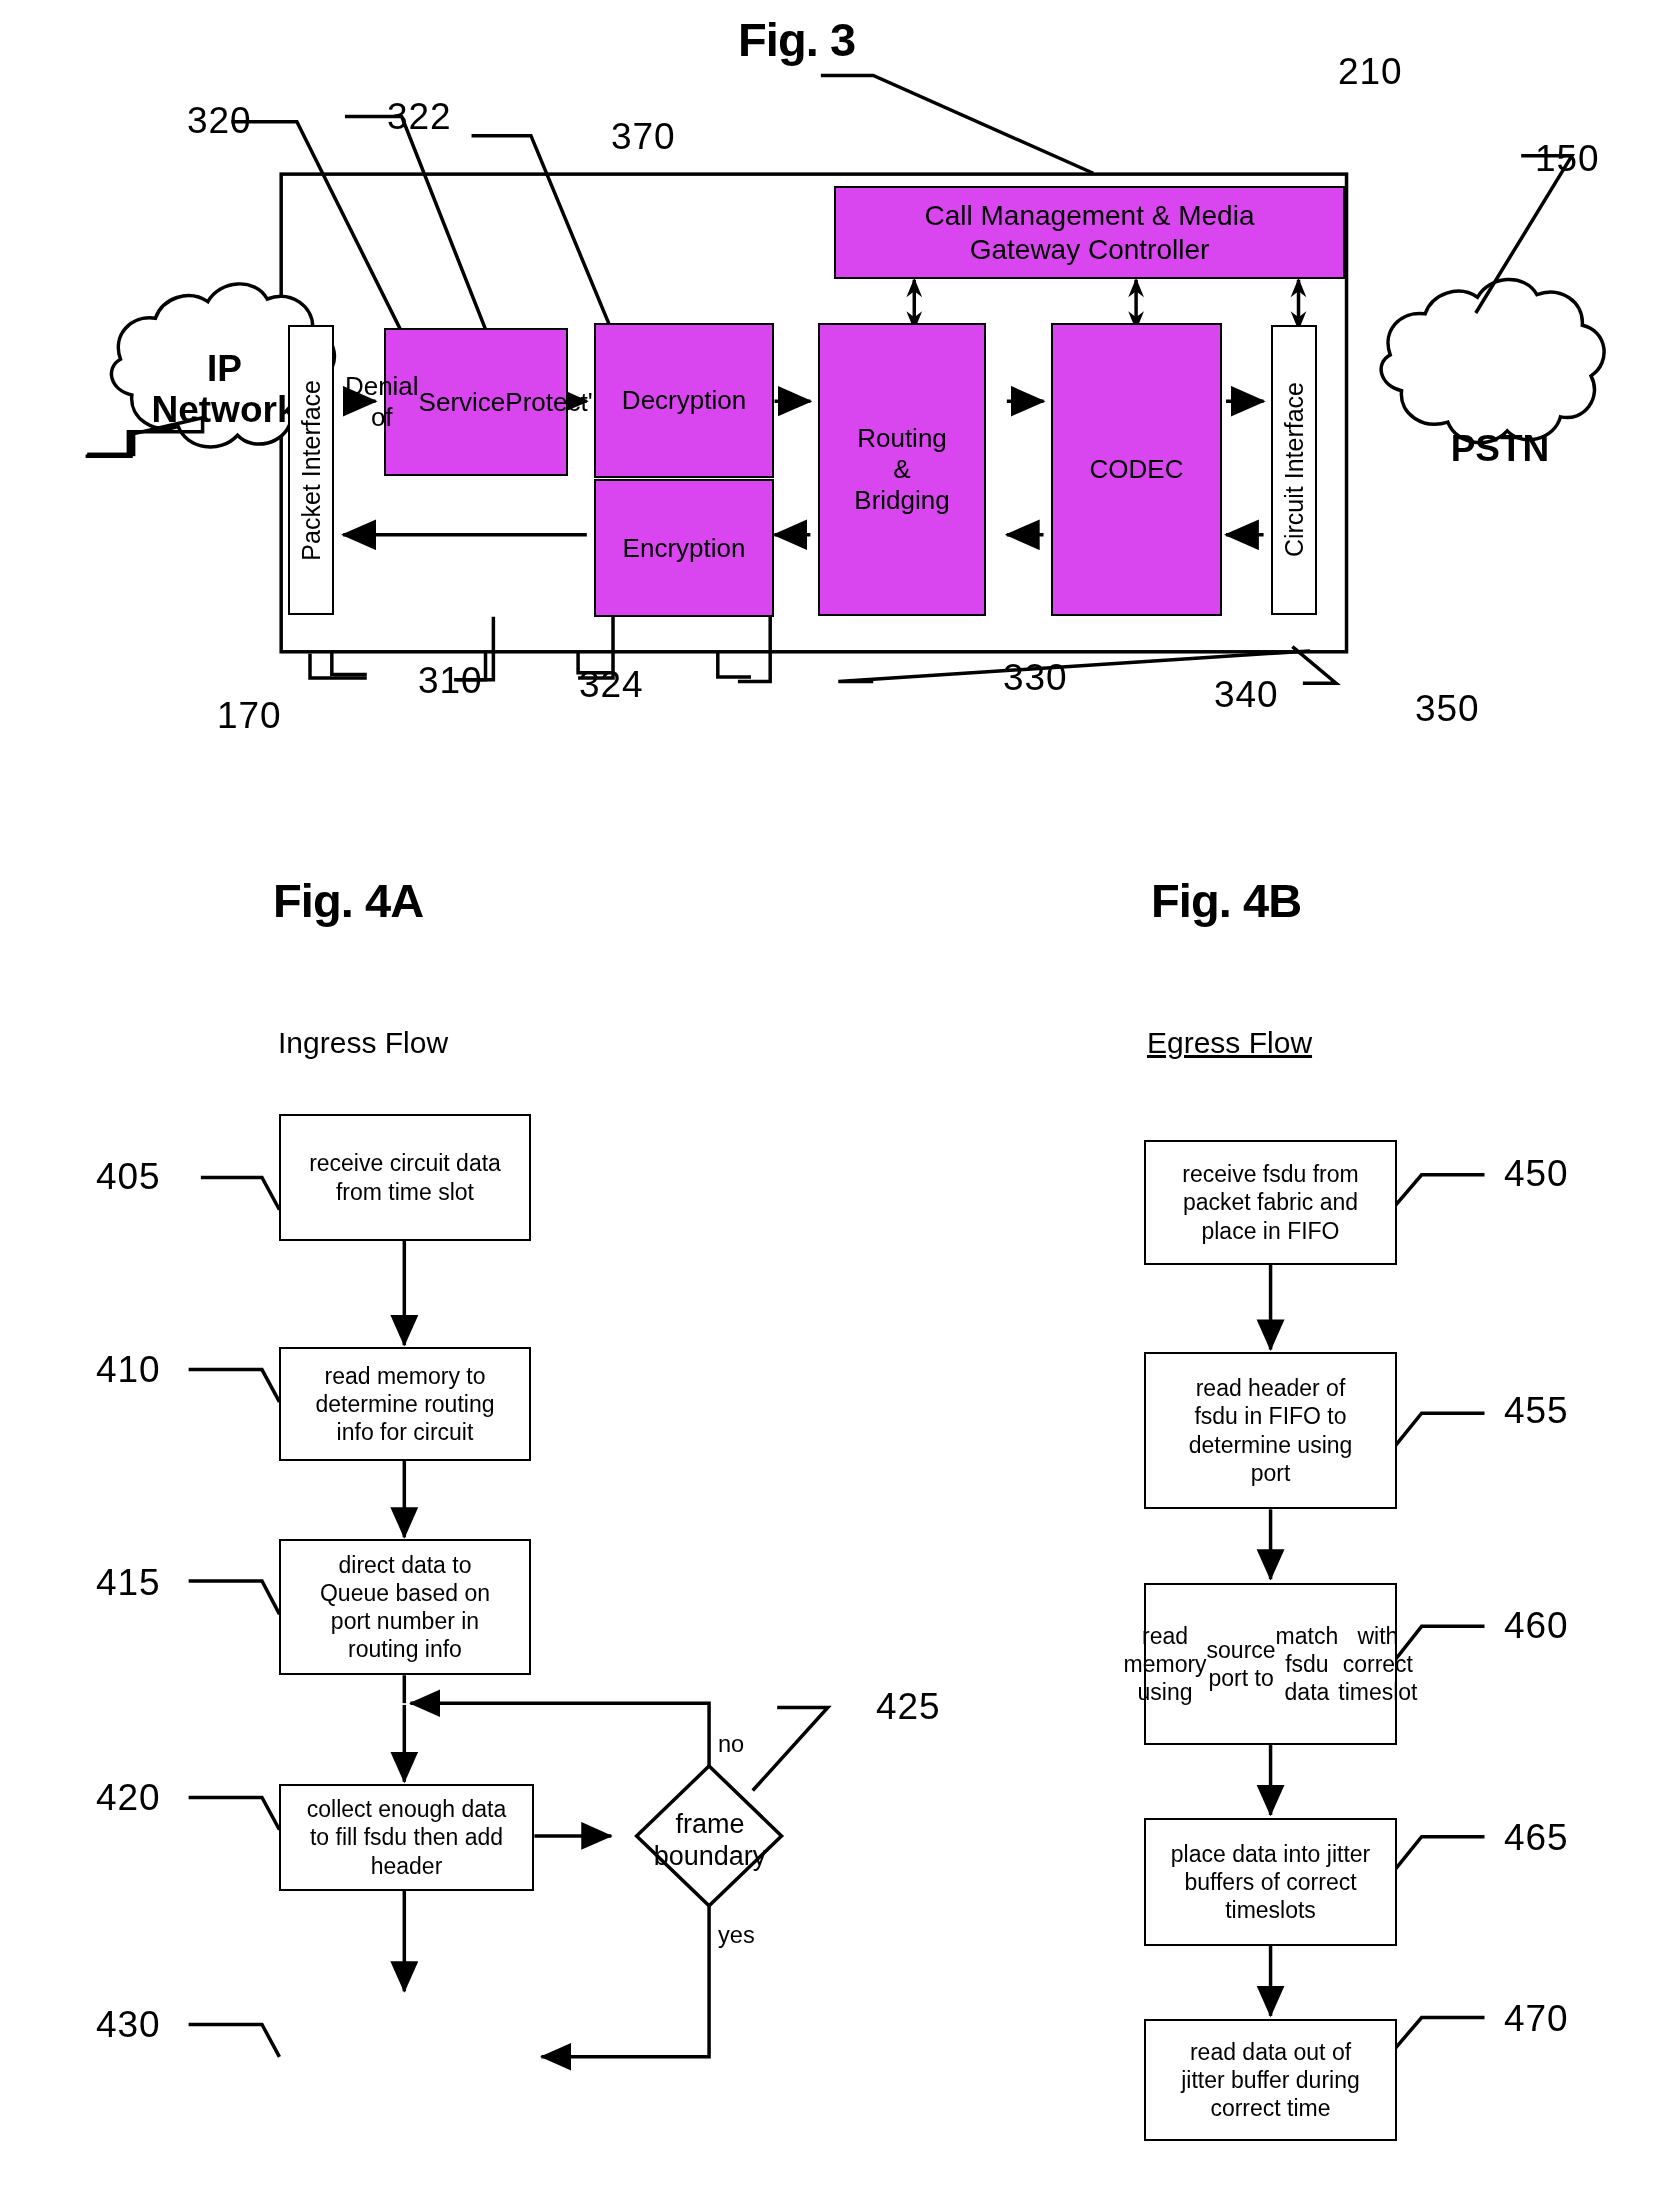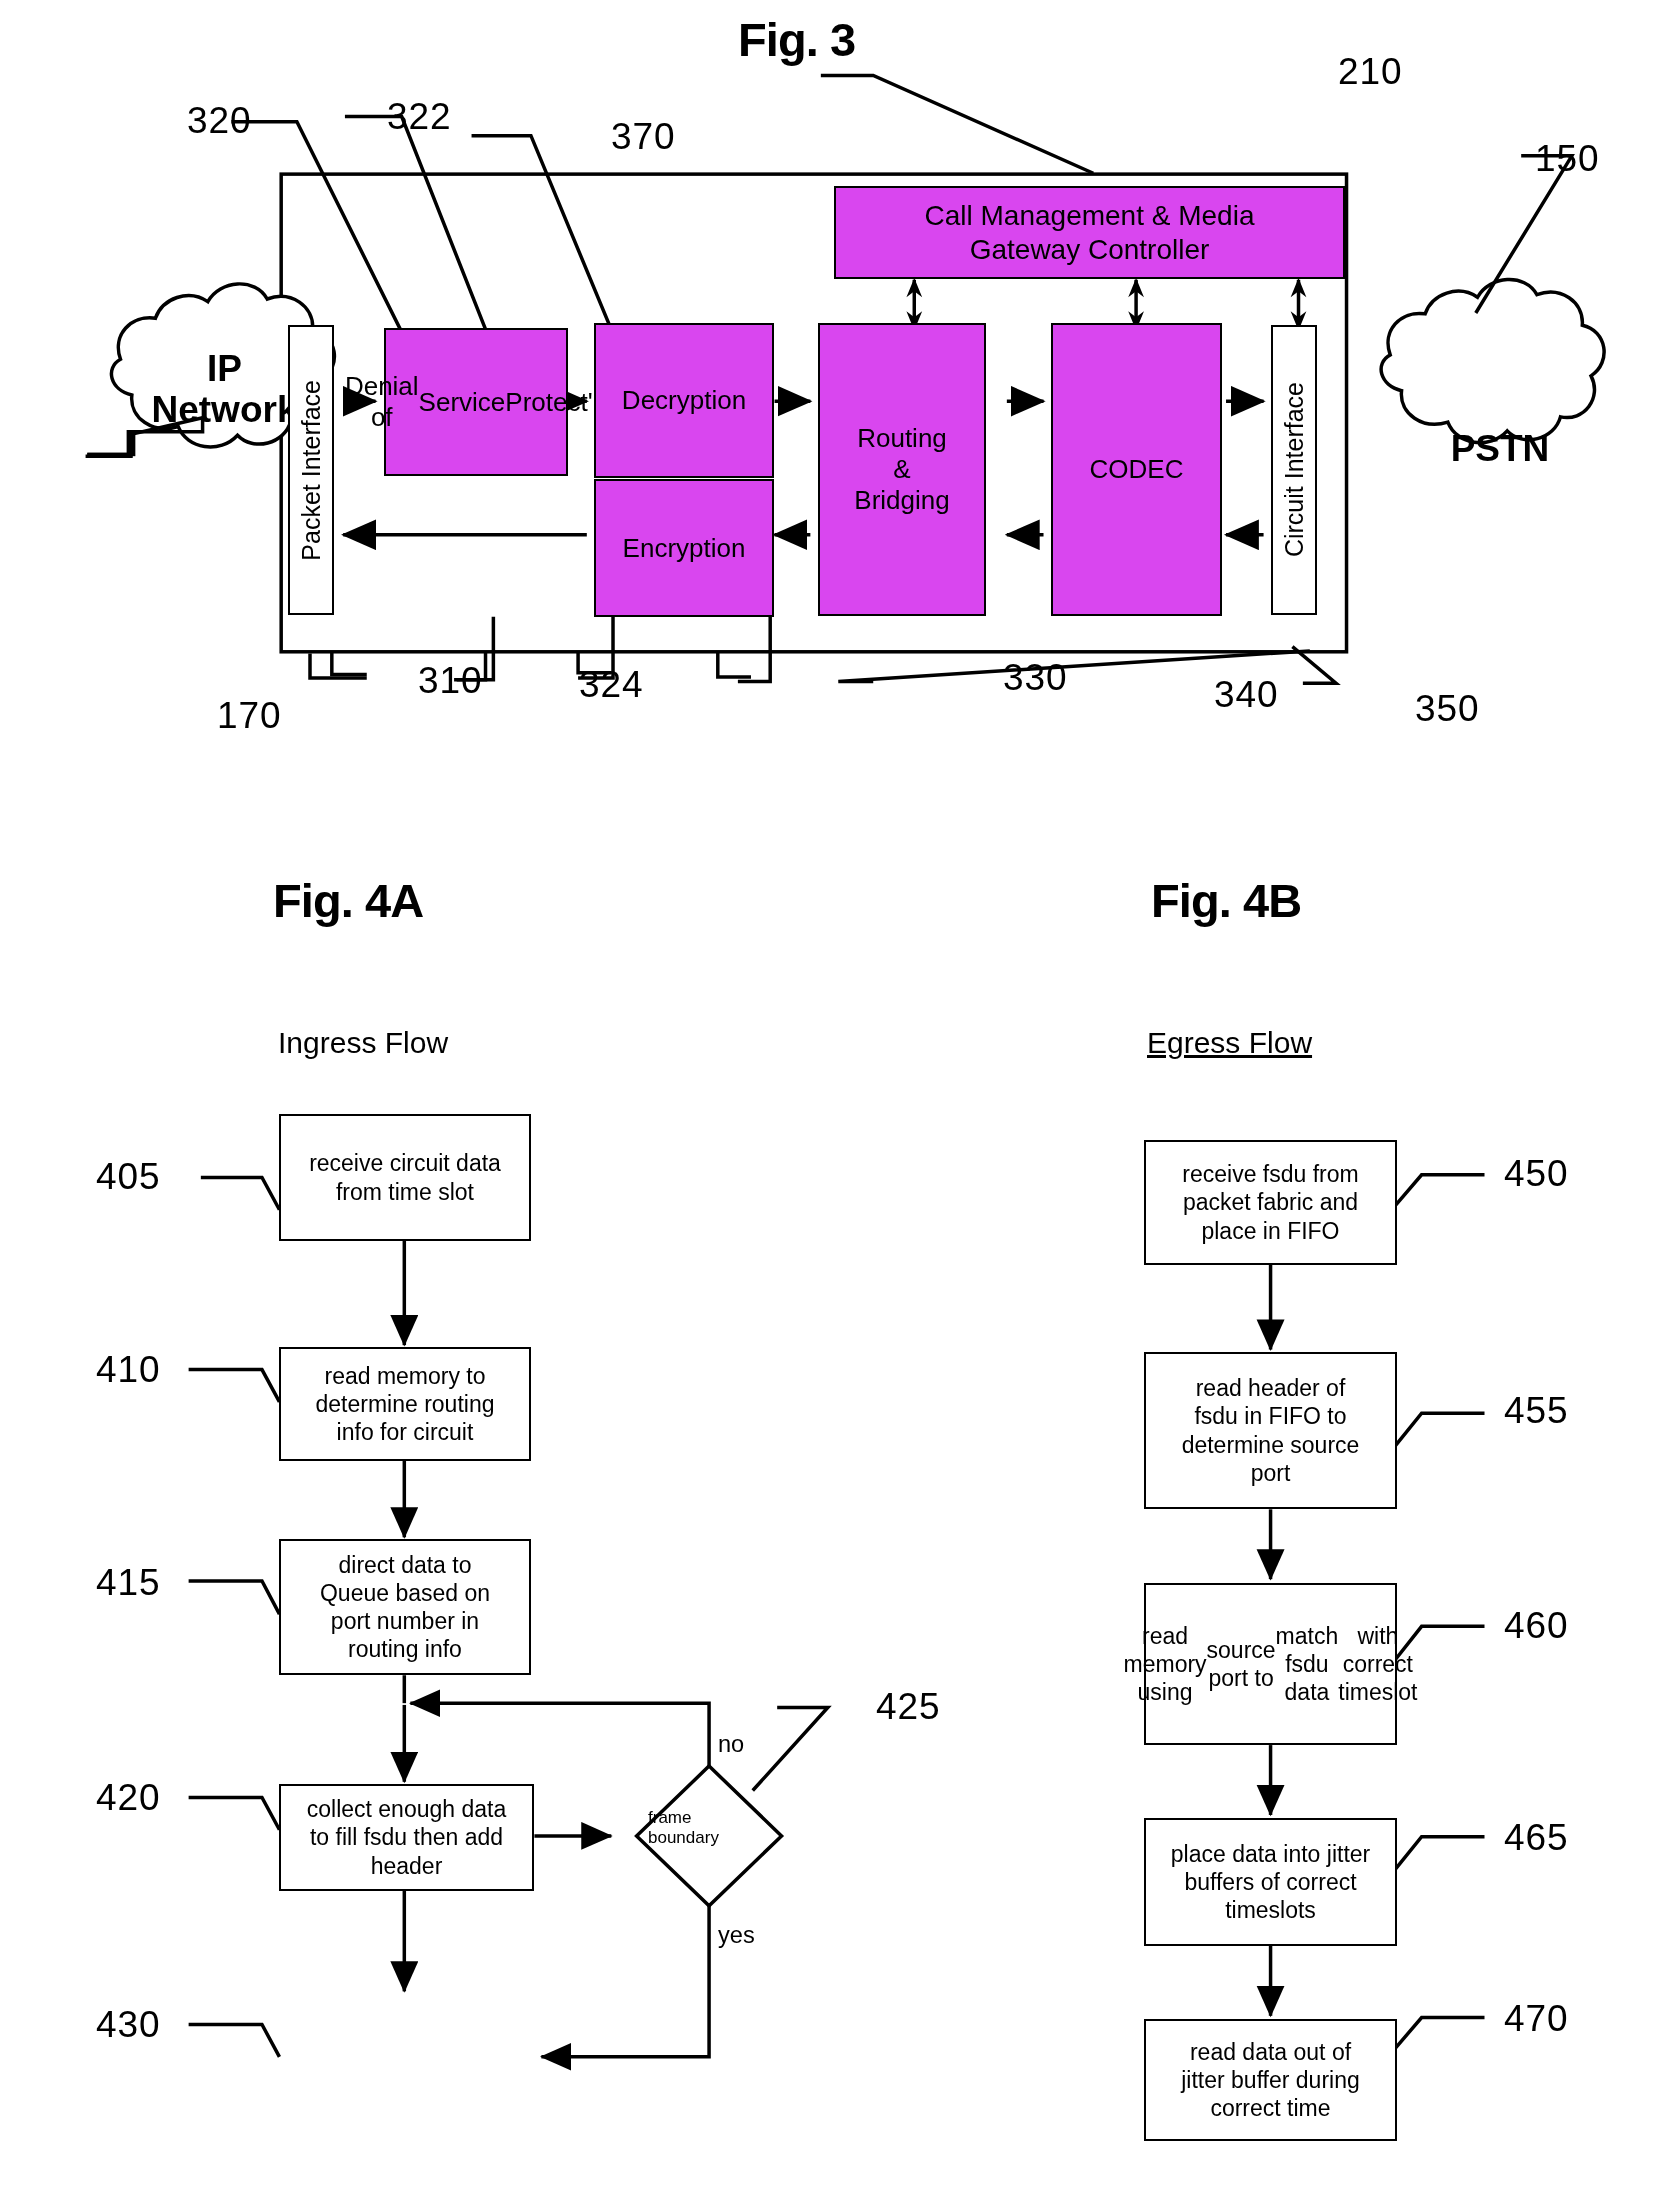--- a/index.html
+++ b/index.html
@@ -98,21 +98,22 @@
     display: flex;
     align-items: center;
     justify-content: center;
     text-align: center;
     font-size: 23px;
     line-height: 1.22;
     padding: 1.7px 3.5px;
   }
   .diamond-text {
     position: absolute;
-    font-size: 17px;
+    text-align: center;
+    font-size: 27px;
     line-height: 1.2;
     white-space: nowrap;
   }
   .edge-label {
     position: absolute;
     font-size: 23.6px;
     white-space: nowrap;
   }
 </style>
 </head>
@@ -388,21 +389,21 @@
   <div class="fbox" style="left:1144px; top:1140px; width:253px; height:125px; flex-direction:column;">
     <div>receive fsdu from</div>
     <div>packet fabric and</div>
     <div>place in FIFO</div>
   </div>
   <div class="ref" style="left:1504px; top:1153px;">450</div>
 
   <div class="fbox" style="left:1144px; top:1352px; width:253px; height:157px; flex-direction:column;">
     <div>read header  of</div>
     <div>fsdu in FIFO to</div>
-    <div>determine source</div>
+    <div>determine using</div>
     <div>port</div>
   </div>
   <div class="ref" style="left:1504px; top:1390px;">455</div>
 
   <div class="fbox" style="left:1144px; top:1583px; width:253px; height:162px; ">
     <div>read memory using</div>
     <div>source port to</div>
     <div>match fsdu data</div>
     <div>with correct timeslot</div>
   </div>

